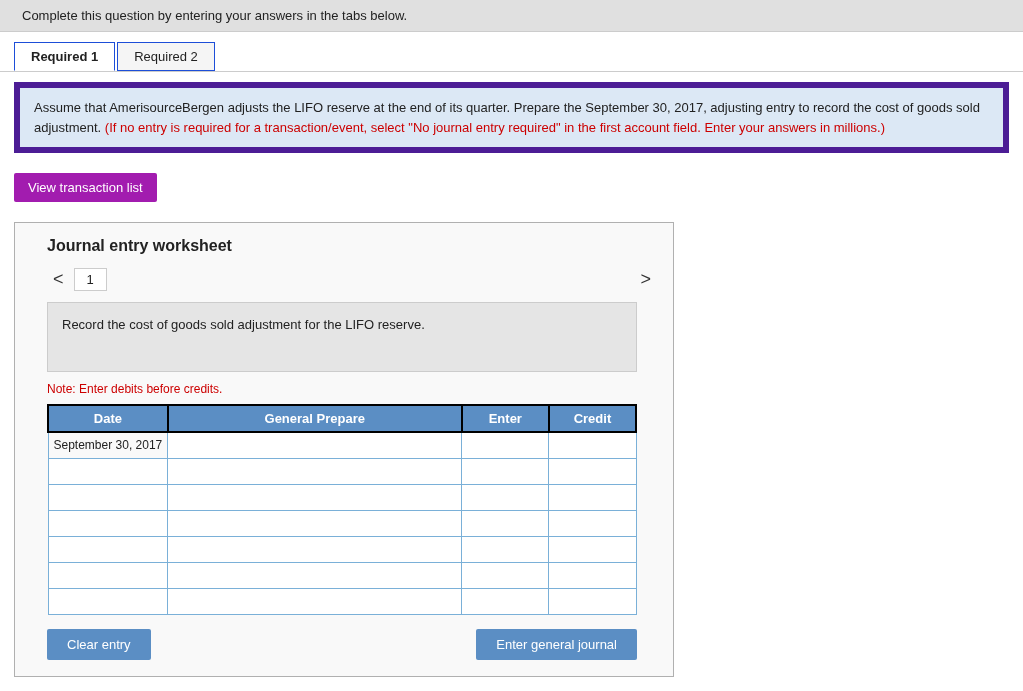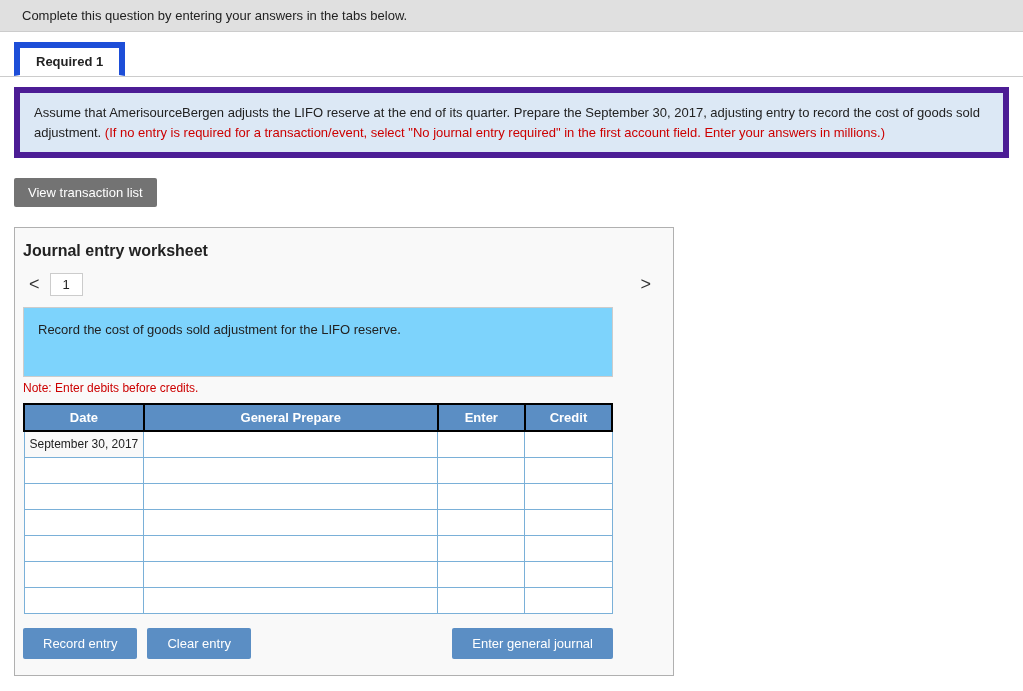--- a/index.html
+++ b/index.html
@@ -20,21 +20,21 @@
 
     .tabs-container {
       padding: 10px 14px 0 14px;
       border-bottom: 1px solid #ccc;
       display: flex;
       gap: 0;
     }
 
     .tab {
       padding: 6px 16px;
-      border: 6px solid #1d4ed8;
+      border: 1px solid #1d4ed8;
       background: #f5f5f5;
       cursor: pointer;
       font-size: 13px;
       margin-right: 2px;
     }
 
     .tab.active {
       background: #fff;
       border-bottom: 1px solid #fff;
       font-weight: bold;
@@ -48,34 +48,34 @@
       font-size: 13px;
       line-height: 1.5;
     }
 
     .info-box .red-text {
       color: #cc0000;
     }
 
     .view-transaction-btn {
       margin: 10px 14px;
-      background: #737373;
+      background: #a21caf;
       color: #fff;
       border: none;
       padding: 7px 14px;
       font-size: 13px;
       cursor: pointer;
       border-radius: 2px;
     }
 
     .worksheet-container {
       margin: 10px 14px;
       border: 1px solid #b0b0b0;
       background: #f9f9f9;
-      padding: 14px 16px 16px 8px;
+      padding: 14px 16px 16px 32px;
       max-width: 660px;
     }
 
     .worksheet-title {
       font-size: 16px;
       font-weight: bold;
       margin-bottom: 12px;
     }
 
     .nav-row {
@@ -96,23 +96,23 @@
     .tab-number {
       border: 1px solid #ccc;
       background: #fff;
       padding: 3px 12px;
       font-size: 13px;
       margin: 0 4px;
     }
 
     .description-box {
       border: 1px solid #ccc;
-      background: #7dd3fc;
+      background: #e5e5e5;
       padding: 12px 14px;
-      margin-bottom: 4px;
+      margin-bottom: 10px;
       font-size: 13px;
       min-height: 70px;
       line-height: 1.5;
       max-width: 590px;
     }
 
     .note-text {
       color: #cc0000;
       font-size: 12px;
       margin-bottom: 8px;
@@ -200,20 +200,23 @@
 
 
 <div class="top-instruction">
   <span>Complete this question by entering your answers in the tabs below.</span>
 </div>
 
 
 <div class="tabs-container">
   <div class="tab active">
     <span>Required 1</span>
+  </div>
+  <div class="tab">
+    <span>Required 2</span>
   </div>
 </div>
 
 
 <div class="info-box">
   <span>Assume that AmerisourceBergen adjusts the LIFO reserve at the end of its quarter. Prepare the September 30, 2017, adjusting entry to record the cost of goods sold adjustment.</span>
   <span class="red-text">(If no entry is required for a transaction/event, select "No journal entry required" in the first account field. Enter your answers in millions.)</span>
 </div>
 
 
@@ -293,23 +296,20 @@
           <td><input type="text" style=""></td>
           <td><input type="text" style=""></td>
           <td><input type="text" style=""></td>
           <td><input type="text" style=""></td>
         </tr>
       </tbody>
   </table>
 
   <div class="button-row">
     <button class="action-btn">
-      <span>Record entry</span>
-    </button>
-    <button class="action-btn">
       <span>Clear entry</span>
     </button>
     <div class="spacer"></div>
     <button class="action-btn right">
       <span>Enter general journal</span>
     </button>
   </div>
 
 </div>
 

